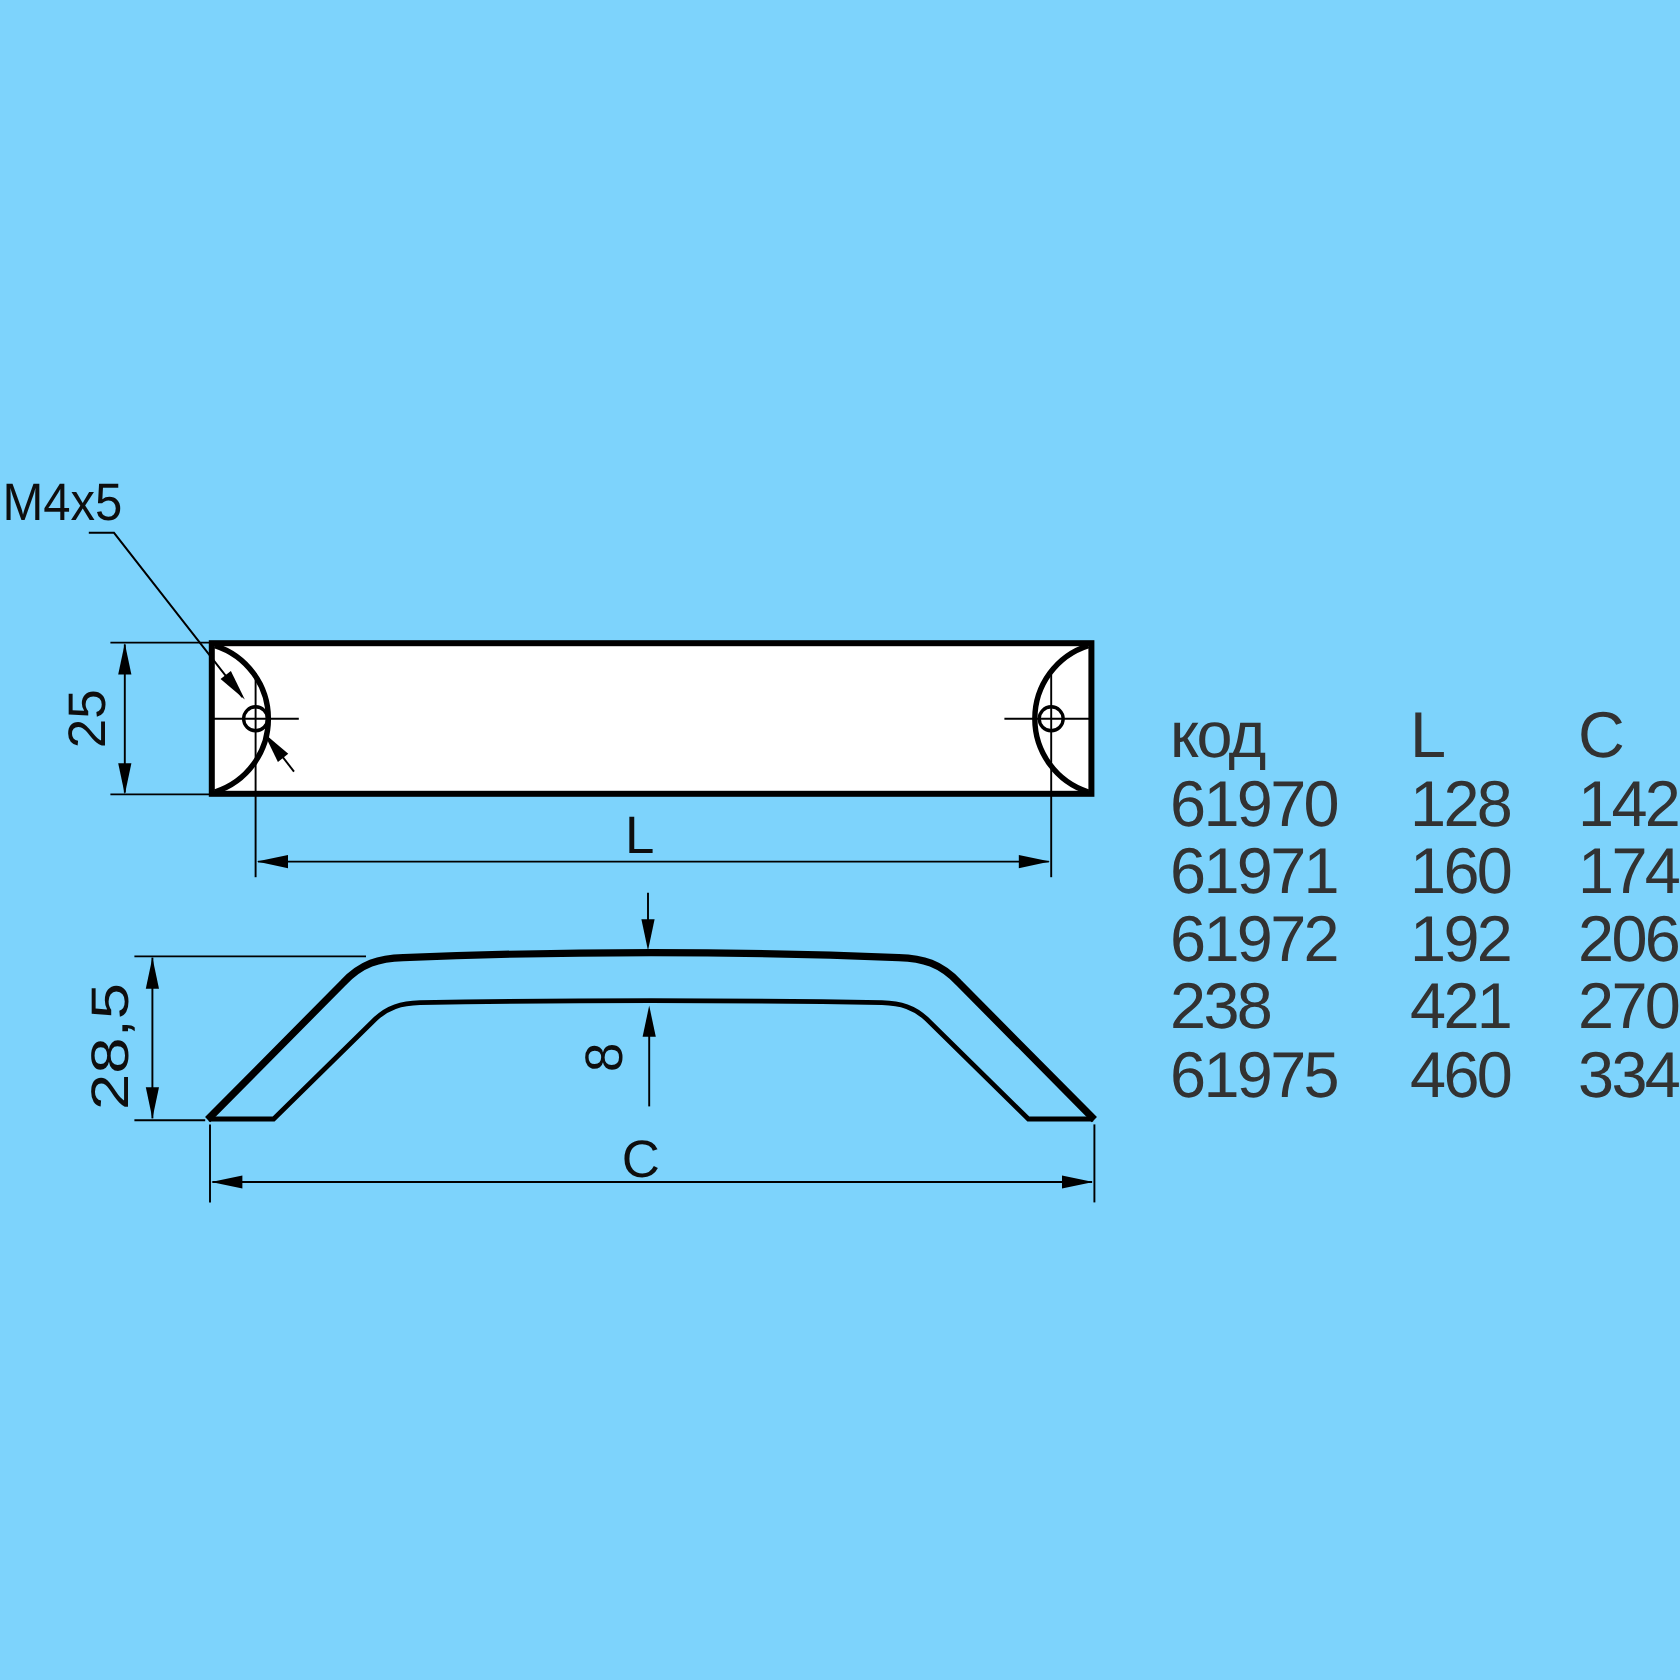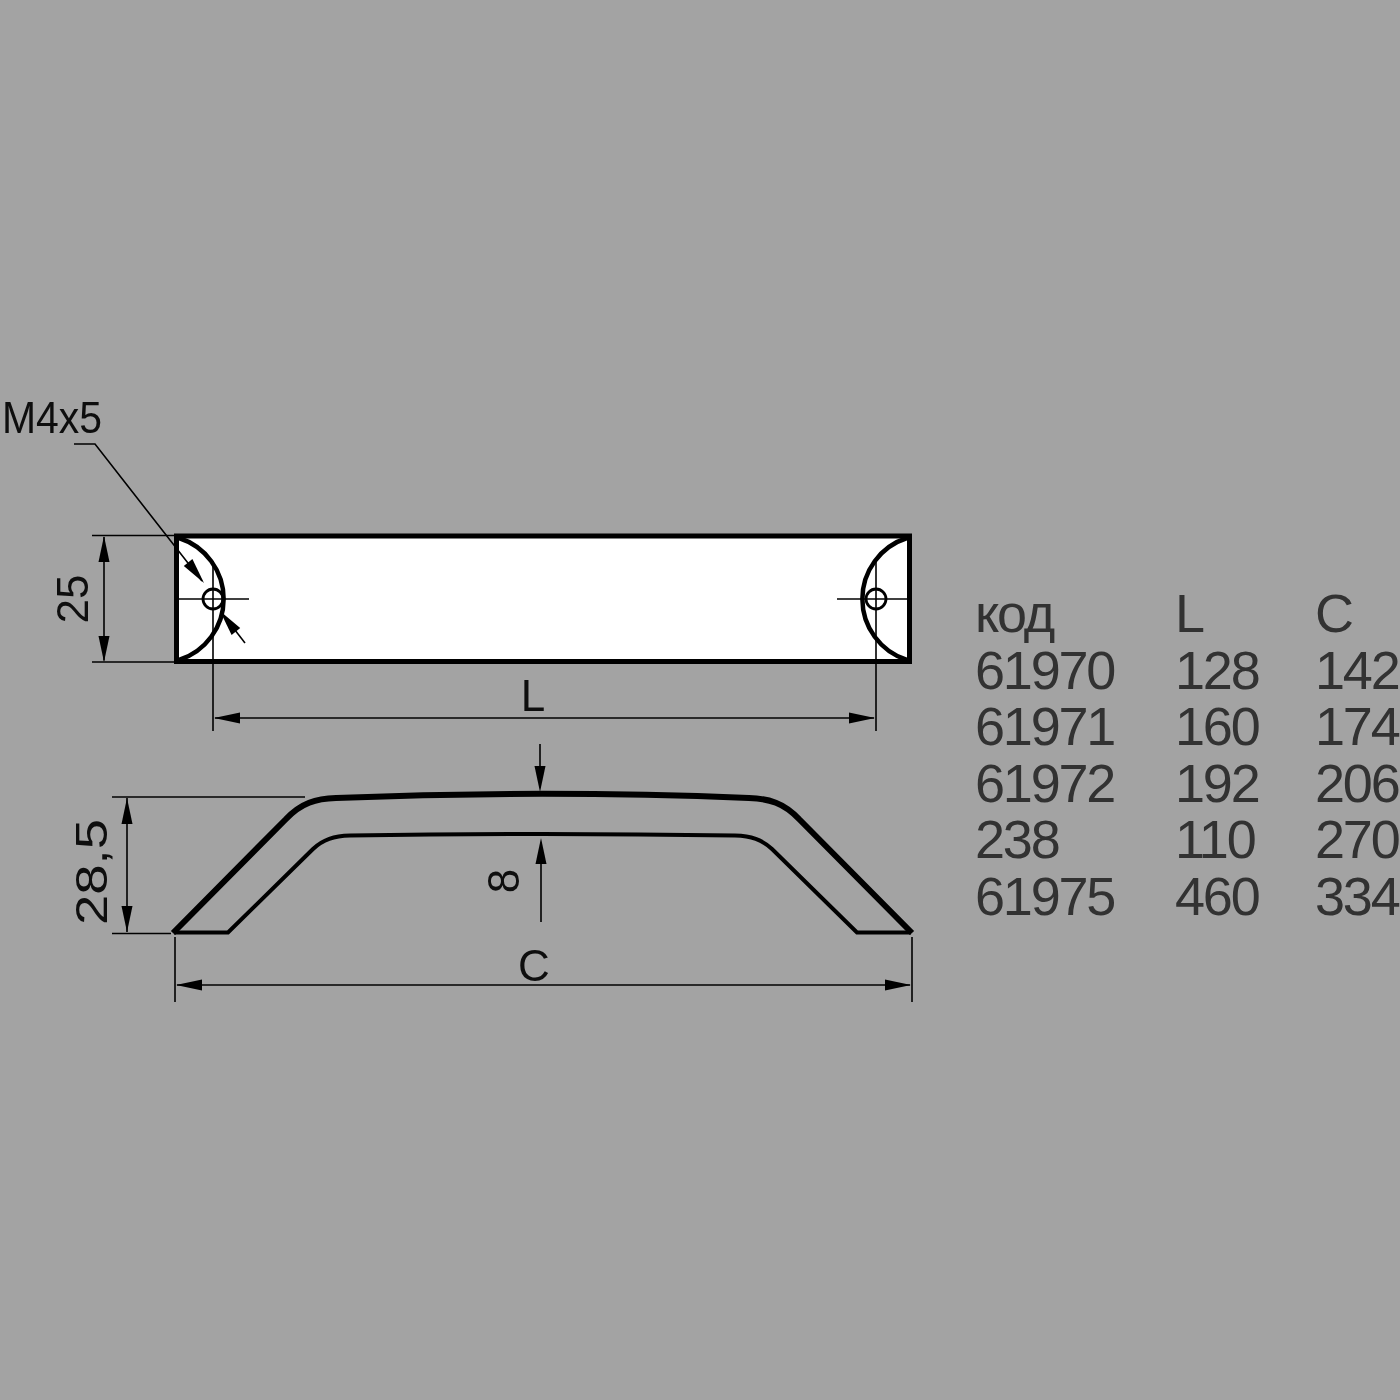--- a/index.html
+++ b/index.html
@@ -4,21 +4,21 @@
 <style>
   html, body {
     margin: 0;
     padding: 0;
     background: #ffffff;
   }
   .stage {
     position: relative;
     width: 1400px;
     height: 1400px;
-    background: #a3a3a3;
+    background: #7dd3fc;
     overflow: hidden;
     font-family: "Liberation Sans", sans-serif;
   }
   .drawing-svg {
     position: absolute;
     left: 0;
     top: 0;
     width: 1400px;
     height: 1400px;
   }
@@ -135,21 +135,21 @@
     <div class="cell">61971</div>
     <div class="cell">160</div>
     <div class="cell">174</div>
 
     <div class="cell">61972</div>
     <div class="cell">192</div>
     <div class="cell">206</div>
 
     <div class="cell">238</div>
 
-    <div class="cell">110</div>
+    <div class="cell">421</div>
     <div class="cell">270</div>
 
     <div class="cell">61975</div>
     <div class="cell">460</div>
     <div class="cell">334</div>
   </div>
 
 </div>
 
 </body></html>

